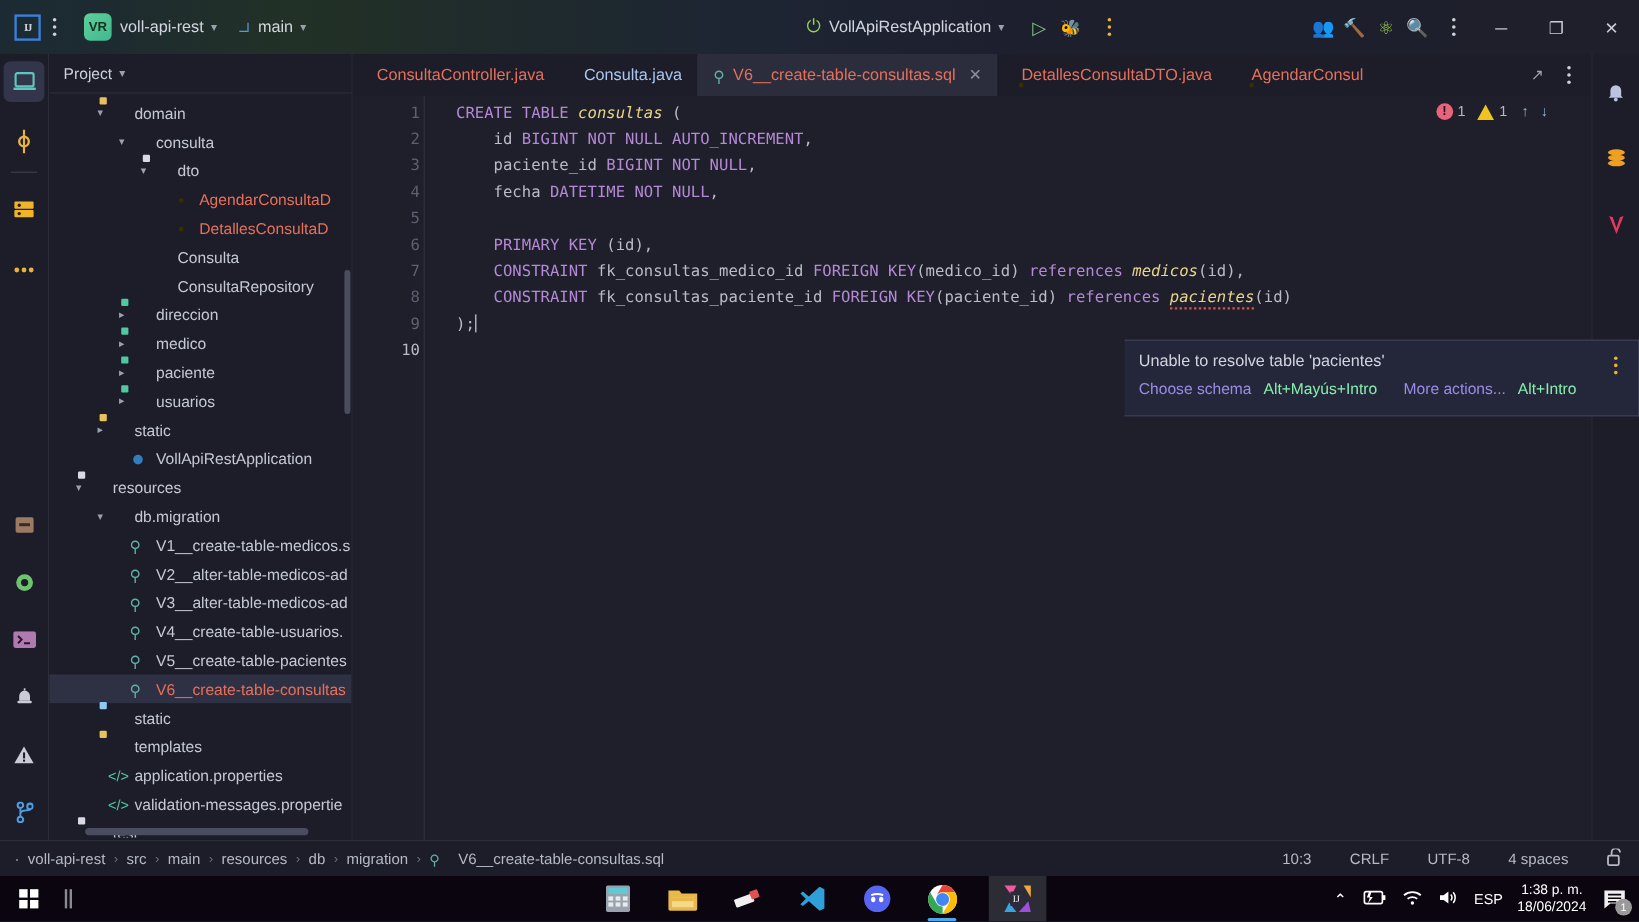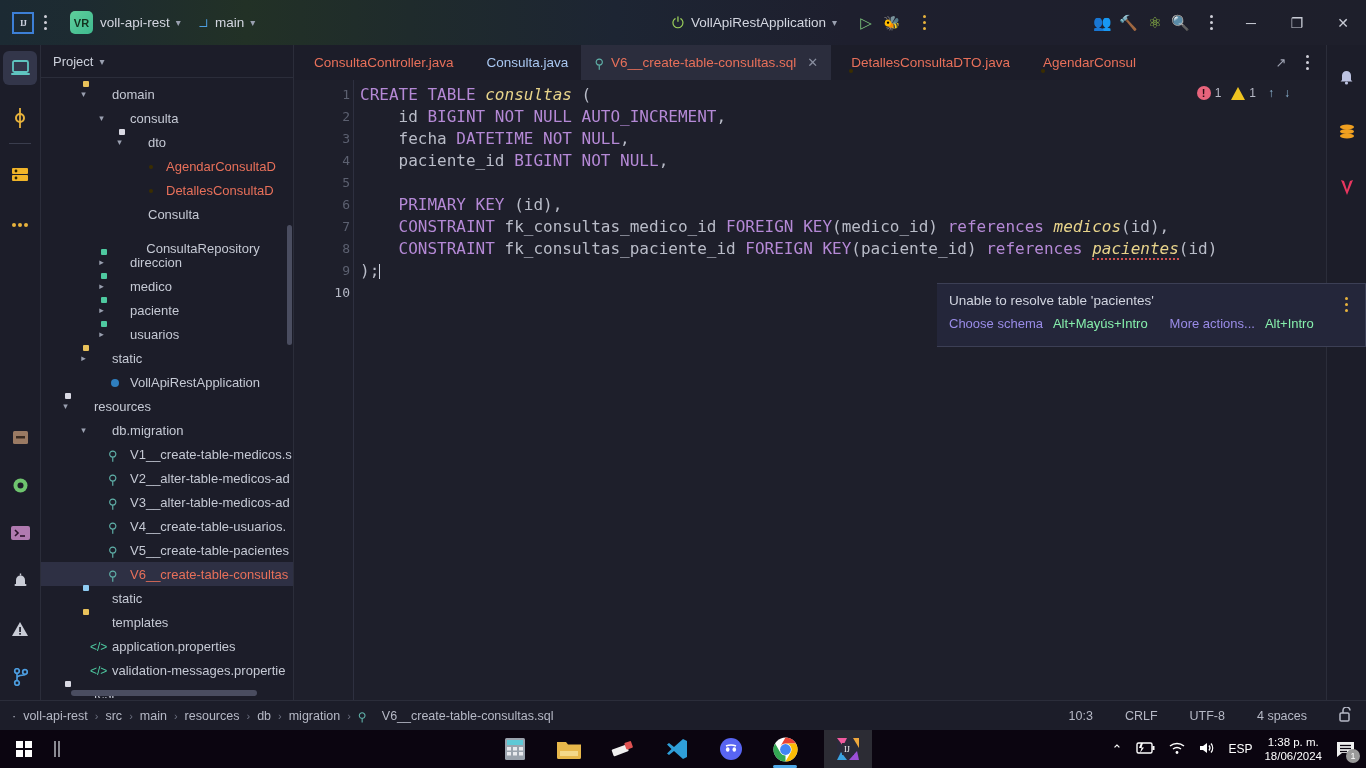--- a/index.html
+++ b/index.html
@@ -127,21 +127,21 @@
   .tab { height: 35px; display:flex; align-items:center; padding: 0 13px; font-size:13.5px; color:#e8705a; white-space:nowrap; gap:7px;justify-content:flex-end;}
   .tab.active { background:#2b2d3d; }
   .tab .tname.blue { color:#a9c7f0; }
   .tab-close { color:#8a8fa0; font-size:13px; margin-left:4px; }
   .tab-actions { position:absolute; right:8px; top:0; height:35px; display:flex; align-items:center; gap:2px; }
 
   .code-wrap { position:relative; height:620px; background:#1e1f2b; display:flex; }
   .gutter { width: 66px; padding-top: 4px; text-align: right; }
   .gutter div { height: 22px; line-height: 22px; color:#5c6070; font-size:13px; padding-right:10px; font-family:"DejaVu Sans Mono", monospace; }
   .gutter div.cur { color:#b6b9c6; }
-  .code { flex:1; padding-top:4px; font-family:"DejaVu Sans Mono", monospace; font-size:16px; position:relative; }
+  .code { flex:1; padding-top:4px; font-family:"DejaVu Sans Mono", monospace; font-size:13px; position:relative;margin-left:20px; }
   .code .ln { height:22px; line-height:22px; white-space:pre; }
   .kw { color:#b589d6; }
   .tbl { color:#e8d48b; font-style: italic; }
   .tbl-err { color:#e8d48b; font-style: italic; border-bottom: 2px dotted #d05050; }
   .pl { color:#b9bcc8; }
   .gut-divider { position:absolute; left:59px; top:0; width:1px; height:100%; background:#2e3040; }
   .caret { display:inline-block; width:1px; height:15px; background:#cfd3e0; vertical-align:-3px; }
 
   .inspect { position:absolute; right:36px; top:6px; display:flex; align-items:center; gap:4px; font-size:12px; color:#b6b9c6;}
   .err-dot { width:14px;height:14px;border-radius:50%;background:#e8647c;color:#2a0d14;font-size:11px;font-weight:bold;display:flex;align-items:center;justify-content:center;}
@@ -355,21 +355,21 @@
         <div class="tree-row" style="padding-left: 90px;">
           <span class="arrow none"></span>
           <span class="tnode-icon"><span class="ic-record"></span></span>
           <span class="tlabel red">DetallesConsultaD</span>
         </div>
         <div class="tree-row" style="padding-left: 72px;">
           <span class="arrow none"></span>
           <span class="tnode-icon"><span class="ic-class"></span></span>
           <span class="tlabel">Consulta</span>
         </div>
-        <div class="tree-row" style="padding-left: 72px; flex-direction: column;">
+        <div class="tree-row" style="padding-left: 72px;">
           <span class="arrow none"></span>
           <span class="tnode-icon"><span class="ic-iface"></span></span>
           <span class="tlabel">ConsultaRepository</span>
         </div>
         <div class="tree-row" style="padding-left: 54px;">
           <span class="arrow">▸</span>
           <span class="tnode-icon"><span class="ic-folder-yellow"></span></span>
           <span class="tlabel">direccion</span>
         </div>
         <div class="tree-row" style="padding-left: 54px;">
@@ -512,22 +512,22 @@
           <div>6</div>
           <div>7</div>
           <div>8</div>
           <div>9</div>
           <div class="cur">10</div>
         </div>
       <div class="gut-divider"></div>
       <div class="code" id="code">
           <div class="ln"><span class="kw">CREATE TABLE </span><span class="tbl">consultas</span><span class="pl"> (</span></div>
           <div class="ln"><span class="pl">    id </span><span class="kw">BIGINT NOT NULL AUTO_INCREMENT</span><span class="pl">,</span></div>
+          <div class="ln"><span class="pl">    paciente_id </span><span class="kw">BIGINT NOT NULL</span><span class="pl">,</span></div>
           <div class="ln"><span class="pl">    fecha </span><span class="kw">DATETIME NOT NULL</span><span class="pl">,</span></div>
-          <div class="ln"><span class="pl">    paciente_id </span><span class="kw">BIGINT NOT NULL</span><span class="pl">,</span></div>
           <div class="ln"><span class="pl"></span></div>
           <div class="ln"><span class="pl">    </span><span class="kw">PRIMARY KEY </span><span class="pl">(id),</span></div>
           <div class="ln"><span class="pl">    </span><span class="kw">CONSTRAINT </span><span class="pl">fk_consultas_medico_id </span><span class="kw">FOREIGN KEY</span><span class="pl">(medico_id) </span><span class="kw">references </span><span class="tbl">medicos</span><span class="pl">(id),</span></div>
           <div class="ln"><span class="pl">    </span><span class="kw">CONSTRAINT </span><span class="pl">fk_consultas_paciente_id </span><span class="kw">FOREIGN KEY</span><span class="pl">(paciente_id) </span><span class="kw">references </span><span class="tbl-err">pacientes</span><span class="pl">(id)</span></div>
           <div class="ln"><span class="pl">);</span><span class="caret"></span></div>
         </div>
 
       <div class="inspect">
         <span class="err-dot">!</span>
         <span>1</span>

